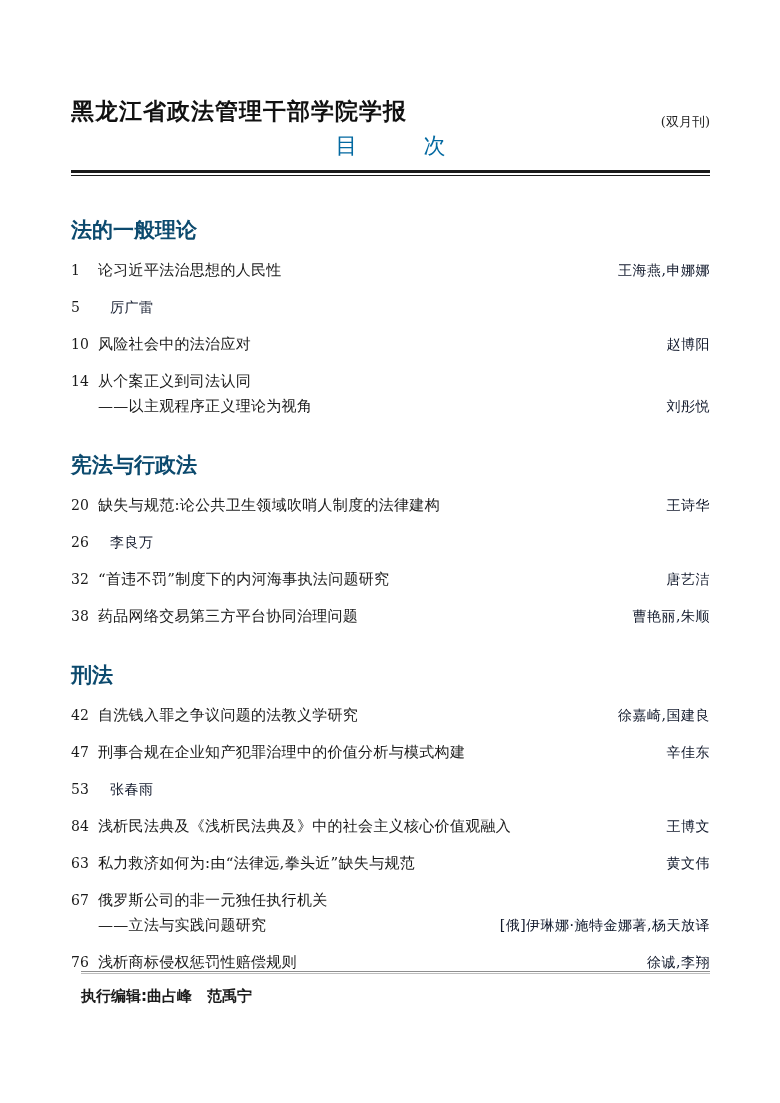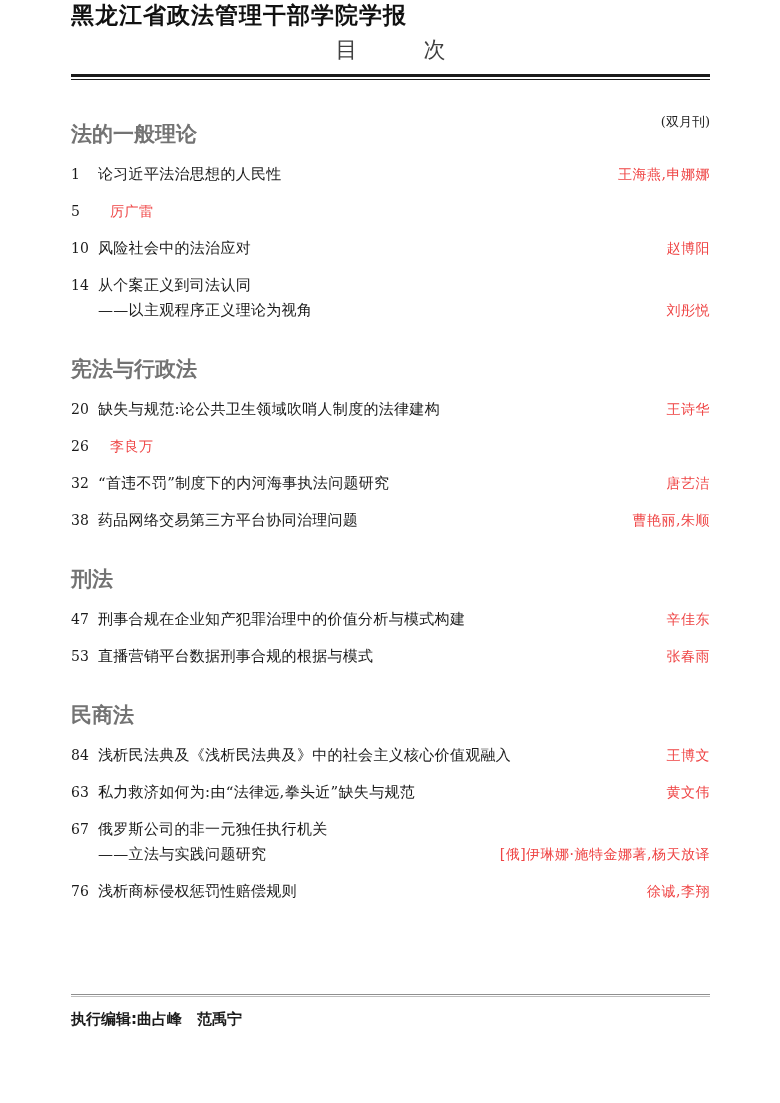--- a/index.html
+++ b/index.html
@@ -8,21 +8,21 @@
     background: #ffffff;
     font-family: "DejaVu Serif", "Liberation Serif", serif;
     color: #1a1a1a;
     position: relative;
     overflow: hidden;
   }
   .page { position: absolute; inset: 0; }
   .content { margin-left: 71px; margin-right: 70px; }
 
   
-  .masthead { position: relative; }
+  .masthead { position: relative; padding-top: 96px; }
   .journal-title {
     margin: 0;
     font-family: "DejaVu Sans", "Liberation Sans", sans-serif;
     font-weight: bold;
     font-size: 23px;
     line-height: 30px;
     letter-spacing: 1px;
     color: #111;
   }
   .frequency {
@@ -30,37 +30,37 @@
     right: 0; top: 113px;
     font-size: 13px;
     color: #222;
     text-align: right;
   }
   .contents-title {
     text-align: center;
     font-size: 22px;
     line-height: 28px;
     margin-top: 6px;
-    color: #404040;
+    color: #0369a1;
   }
   .double-rule {
     margin-top: 10px;
     height: 2px;
     border-top: 3px solid #1a1a1a;
     border-bottom: 1px solid #1a1a1a;
   }
 
   
   .section-heading {
     margin: 34px 0 4px 0;
     font-family: "DejaVu Sans", "Liberation Sans", sans-serif;
     font-weight: bold;
     font-size: 21px;
     line-height: 28px;
-    color: #737373;
+    color: #0c4a6e;
   }
   .toc-section:first-child .section-heading { margin-top: 40px; }
 
   .toc-row {
     display: flex;
     align-items: baseline;
     margin-top: 16px;
     line-height: 21px;
   }
   .toc-row.subrow { margin-top: 4px; }
@@ -76,29 +76,28 @@
     letter-spacing: 0.3px;
     color: #1a1a1a;
     white-space: nowrap;
     overflow: hidden;
   }
   .entry-authors {
     flex: none;
     margin-left: 12px;
     font-size: 14px;
     letter-spacing: 0.5px;
-    color: #ef4444;
+    color: #0f172a;
   }
 
   
   .page-footer {
     position: absolute;
-    left: 71px; right: 70px;
+    left: 81px; right: 70px;
     top: 971px;
-    margin-top: 23px;
   }
   .footer-rule {
     height: 1px;
     border-top: 1px solid #8f8f8f;
     border-bottom: 1px solid #bdbdbd;
   }
   .editors-line {
     margin-top: 13px;
     font-family: "DejaVu Sans", "Liberation Sans", sans-serif;
     font-weight: bold;
@@ -176,36 +175,39 @@
   <div class="toc-row">
     <span class="page-num">38</span>
     <span class="entry-title">药品网络交易第三方平台协同治理问题</span>
     <span class="entry-authors">曹艳丽,朱顺</span>
   </div>
 </section>
 
   <section class="toc-section">
     <h2 class="section-heading">刑法</h2>
 
+  <div class="toc-row">
+    <span class="page-num">42</span>
+    <span class="entry-title">自洗钱入罪之争议问题的法教义学研究</span>
+    <span class="entry-authors">徐嘉崎,国建良</span>
+  </div>
 
   <div class="toc-row">
     <span class="page-num">47</span>
     <span class="entry-title">刑事合规在企业知产犯罪治理中的价值分析与模式构建</span>
     <span class="entry-authors">辛佳东</span>
   </div>
 
   <div class="toc-row">
     <span class="page-num">53</span>
-    <span class="entry-title">直播营销平台数据刑事合规的根据与模式</span>
     <span class="entry-authors">张春雨</span>
   </div>
 </section>
 
   <section class="toc-section">
-    <h2 class="section-heading">民商法</h2>
 
   <div class="toc-row">
     <span class="page-num">84</span>
     <span class="entry-title">浅析民法典及《浅析民法典及》中的社会主义核心价值观融入</span>
     <span class="entry-authors">王博文</span>
   </div>
 
   <div class="toc-row">
     <span class="page-num">63</span>
     <span class="entry-title">私力救济如何为:由“法律远,拳头近”缺失与规范</span>

